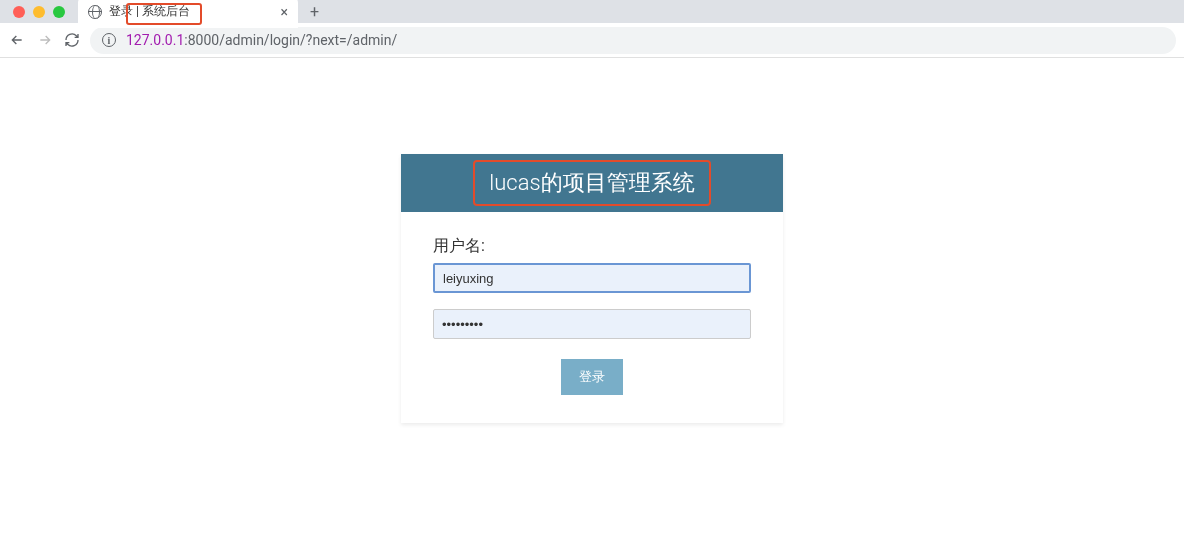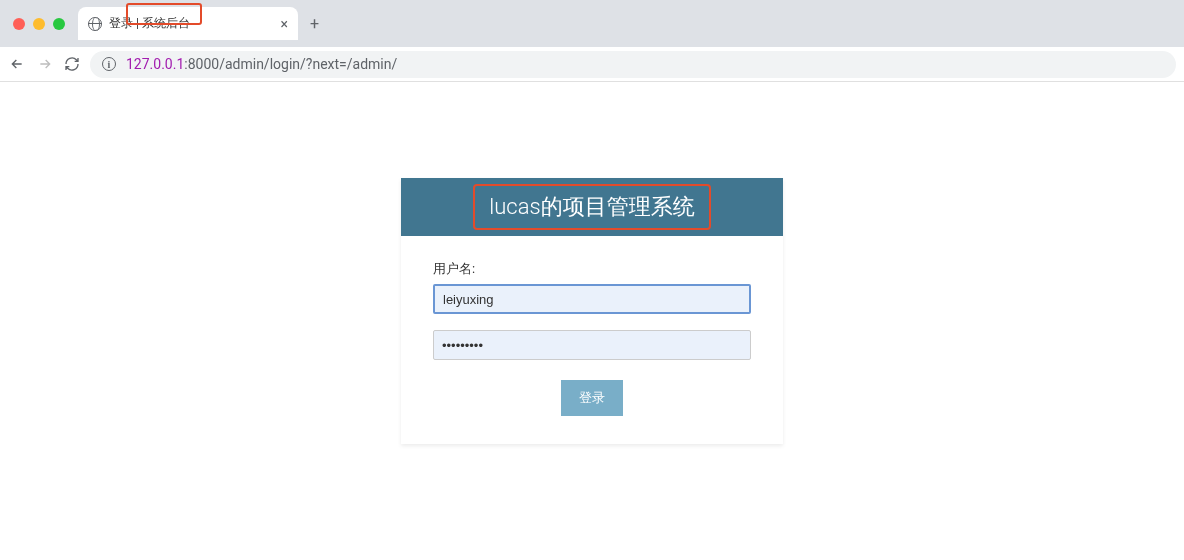--- a/index.html
+++ b/index.html
@@ -13,21 +13,21 @@
       width: 1184px;
       height: 560px;
       overflow: hidden;
     }
     
     .browser-chrome {
       background: #fff;
       border-bottom: 1px solid #e0e0e0;
     }
     .tab-strip {
-      height: 47px;
+      height: 23px;
       display: flex;
       align-items: center;
       background: #dee1e6;
     }
     .traffic-lights {
       display: flex;
       gap: 8px;
       padding: 0 13px;
       align-items: center;
     }
@@ -184,21 +184,21 @@
       pointer-events: none;
     }
     .login-form {
       padding: 24px 32px 28px;
     }
     .form-row {
       margin-bottom: 16px;
     }
     .form-label {
       display: block;
-      font-size: 13px;
+      font-size: 16px;
       color: #333;
       margin-bottom: 6px;
     }
     .form-input {
       width: 100%;
       height: 30px;
       border: 1px solid #ccc;
       border-radius: 2px;
       padding: 4px 8px;
       font-size: 13px;

